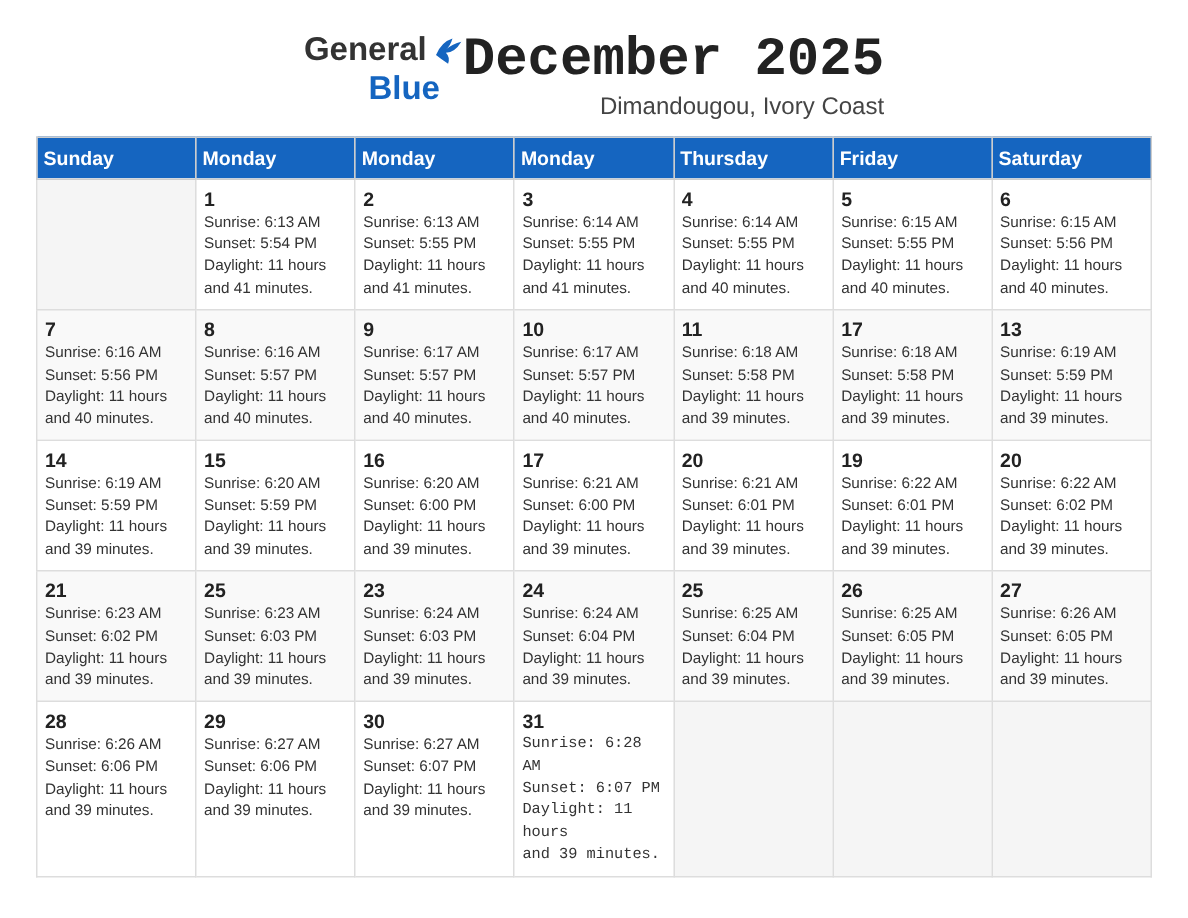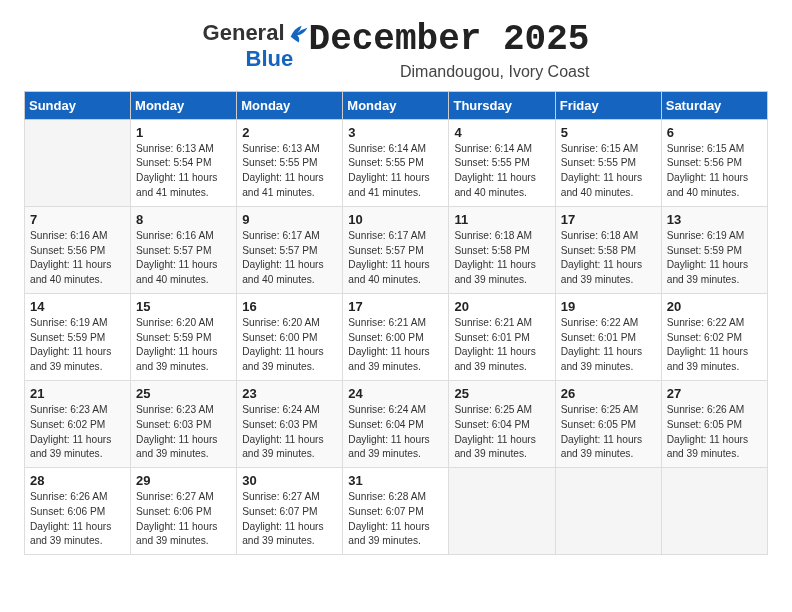--- a/index.html
+++ b/index.html
@@ -346,21 +346,21 @@
         </td>
         <td>
           <span class="day-num">30</span>
           <div class="day-info" style="white-space: pre-line;">Sunrise: 6:27 AM
 Sunset: 6:07 PM
 Daylight: 11 hours
 and 39 minutes.</div>
         </td>
         <td>
           <span class="day-num">31</span>
-          <div class="day-info" style="white-space: pre-line;">Sunrise: 6:28 AM
+          <div class="day-info" style="white-space: pre-line; font-family: Liberation Mono, monospace;">Sunrise: 6:28 AM
 Sunset: 6:07 PM
 Daylight: 11 hours
 and 39 minutes.</div>
         </td>
         <td class="empty-cell"></td>
         <td class="empty-cell"></td>
         <td class="empty-cell"></td>
       </tr>
     </tbody>
 </table>

